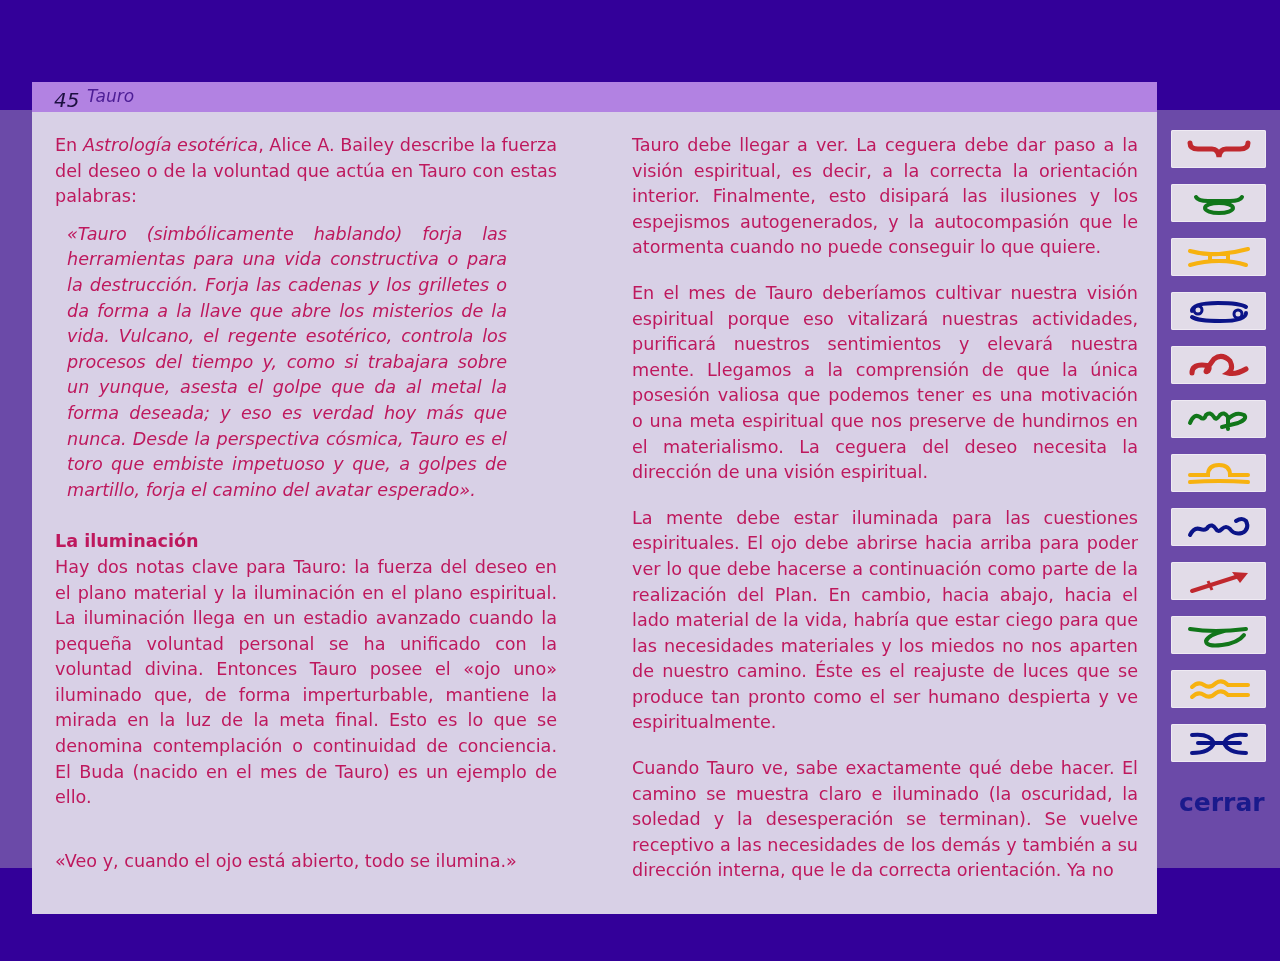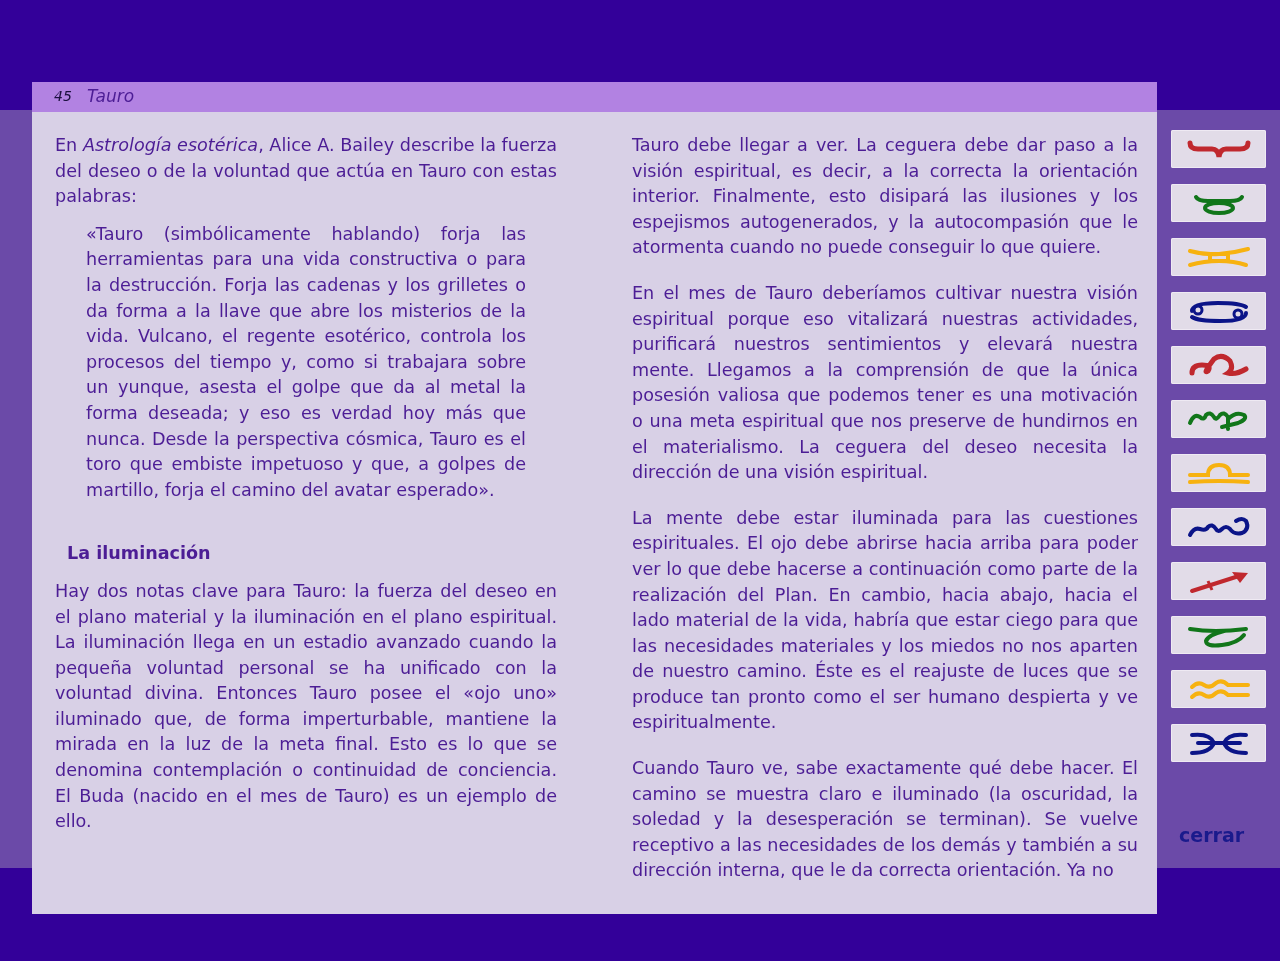--- a/index.html
+++ b/index.html
@@ -14,55 +14,55 @@
   }
   .page {
     position:absolute; left:32px; top:82px; width:1125px; height:832px;
     background:#d8d0e6;
   }
   .page-header {
     position:absolute; left:0; top:0; width:1125px; height:30px;
     background:#b282e2;
   }
   .page-number {
-    position:absolute; left:22px; top:6px; font-size:14px; font-style:italic;
+    position:absolute; left:22px; top:6px; font-size:20px; font-style:italic;
     color:#1c1040;
   }
   .page-title {
     position:absolute; left:55px; top:4px; font-size:17px; font-style:italic;
     color:#4c1d95;
   }
   .col {
-    position:absolute; color:#4c1d95; font-size:17.6px; line-height:25.6px;
+    position:absolute; color:#be185d; font-size:17.6px; line-height:25.6px;
     font-family:"DejaVu Sans", sans-serif;
   }
   .col-left { left:23px; top:51px; width:502px; }
   .col-right { left:600px; top:51px; width:506px; }
   .col p { margin:0; text-align:justify; }
   .col .quote {
-    margin:12px 0 0 31px; width:440px;
+    font-style:italic; margin:12px 0 0 12px; width:440px;
   }
   .col h3 {
-    margin:12px; font-size:17.6px; font-weight:bold; line-height:25.6px;
+    margin:0; font-size:17.6px; font-weight:bold; line-height:25.6px;
   }
   .gap-lg { height:26px; }
   .gap-md { height:12px; }
   .col-right p + p { margin-top:20px; }
 
   .sign-nav { position:absolute; left:1171px; top:130px; width:95px; }
   .sign-btn {
     position:absolute; left:0; width:95px; height:38px;
     background:#e2dce8; border-radius:2px;
     box-shadow: inset 0 0 0 1px #efeaf3;
     display:flex; align-items:center; justify-content:center;
     cursor:pointer;
   }
   .sign-btn svg { width:70px; height:28px; }
   .close-link {
-    position:absolute; left:1179px; top:824px; font-size:19px; font-weight:bold;
+    position:absolute; left:1179px; top:788px; font-size:25px; font-weight:bold;
     color:#1a1a8c; cursor:pointer;
   }
 </style>
 </head>
 <body>
 
 <div class="band"></div>
 
 <div class="page">
   <div class="page-header">
@@ -71,20 +71,21 @@
   </div>
 
   <div class="col col-left">
     <p><span>En </span><em>Astrología esotérica</em><span>, Alice A. Bailey describe la fuerza del deseo o de la voluntad que actúa en Tauro con estas palabras:</span></p>
     <p class="quote">«Tauro (simbólicamente hablando) forja las herramientas para una vida constructiva o para la destrucción. Forja las cadenas y los grilletes o da forma a la llave que abre los misterios de la vida. Vulcano, el regente esotérico, controla los procesos del tiempo y, como si trabajara sobre un yunque, asesta el golpe que da al metal la forma deseada; y eso es verdad hoy más que nunca. Desde la perspectiva cósmica, Tauro es el toro que embiste impetuoso y que, a golpes de martillo, forja el camino del avatar esperado».</p>
     <div class="gap-lg"></div>
     <h3>La iluminación</h3>
     <p>Hay dos notas clave para Tauro: la fuerza del deseo en el plano material y la iluminación en el plano espiritual. La iluminación llega en un estadio avanzado cuando la pequeña voluntad personal se ha unificado con la voluntad divina. Entonces Tauro posee el «ojo uno» iluminado que, de forma imperturbable, mantiene la mirada en la luz de la meta final. Esto es lo que se denomina contemplación o continuidad de conciencia. El Buda (nacido en el mes de Tauro) es un ejemplo de ello.</p>
     <div class="gap-lg"></div>
     <div class="gap-md"></div>
+    <p>«Veo y, cuando el ojo está abierto, todo se ilumina.»</p>
   </div>
 
   <div class="col col-right">
     <p>Tauro debe llegar a ver. La ceguera debe dar paso a la visión espiritual, es decir, a la correcta la orientación interior. Finalmente, esto disipará las ilusiones y los espejismos autogenerados, y la autocompasión que le atormenta cuando no puede conseguir lo que quiere.</p>
     <p>En el mes de Tauro deberíamos cultivar nuestra visión espiritual porque eso vitalizará nuestras actividades, purificará nuestros sentimientos y elevará nuestra mente. Llegamos a la comprensión de que la única posesión valiosa que podemos tener es una motivación o una meta espiritual que nos preserve de hundirnos en el materialismo. La ceguera del deseo necesita la dirección de una visión espiritual.</p>
     <p>La mente debe estar iluminada para las cuestiones espirituales. El ojo debe abrirse hacia arriba para poder ver lo que debe hacerse a continuación como parte de la realización del Plan. En cambio, hacia abajo, hacia el lado material de la vida, habría que estar ciego para que las necesidades materiales y los miedos no nos aparten de nuestro camino. Éste es el reajuste de luces que se produce tan pronto como el ser humano despierta y ve espiritualmente.</p>
     <p>Cuando Tauro ve, sabe exactamente qué debe hacer. El camino se muestra claro e iluminado (la oscuridad, la soledad y la desesperación se terminan). Se vuelve receptivo a las necesidades de los demás y también a su dirección interna, que le da correcta orientación. Ya no</p>
   </div>
 </div>
 

